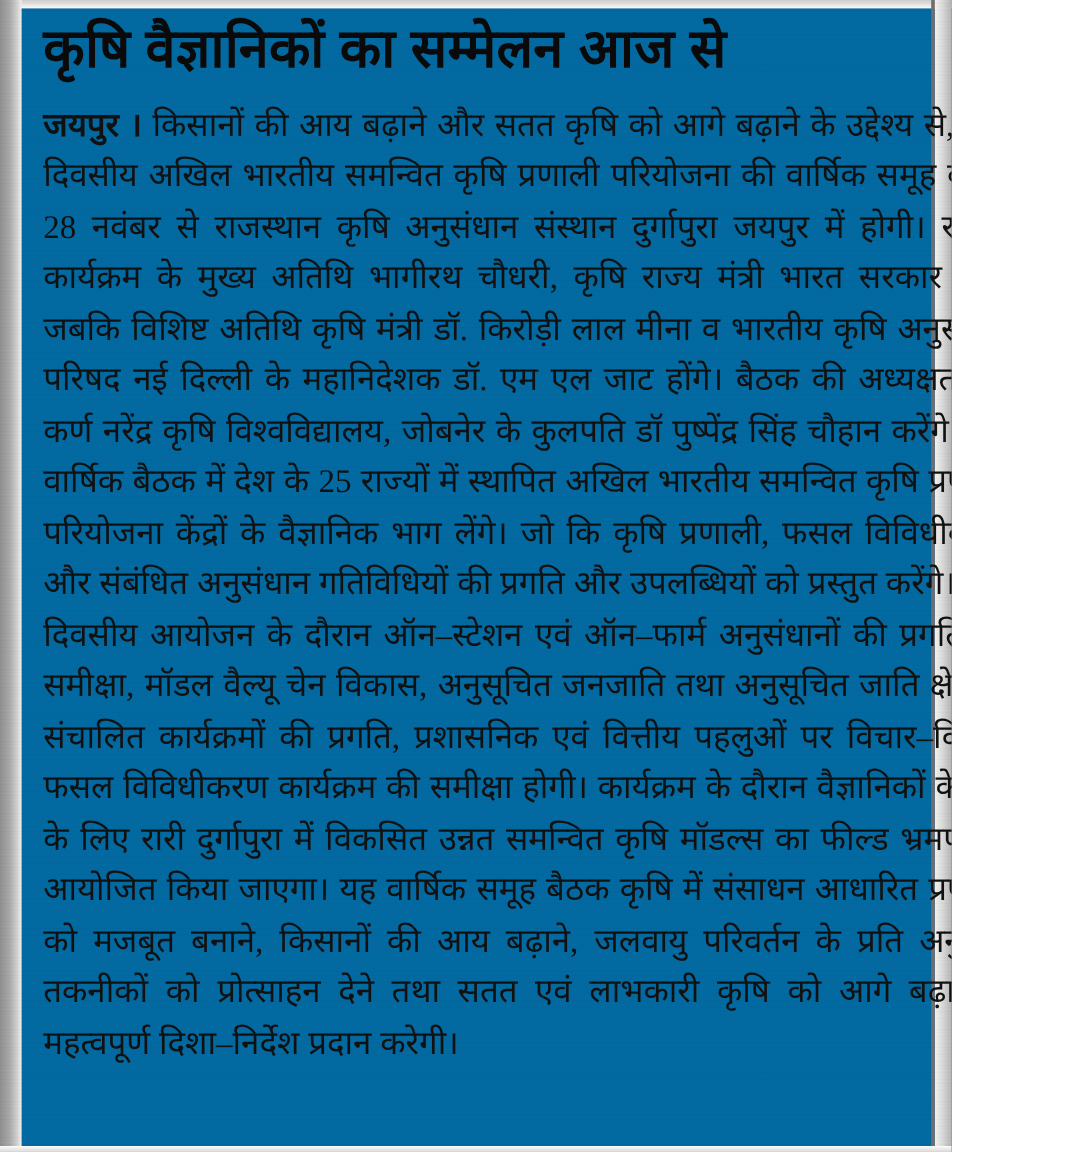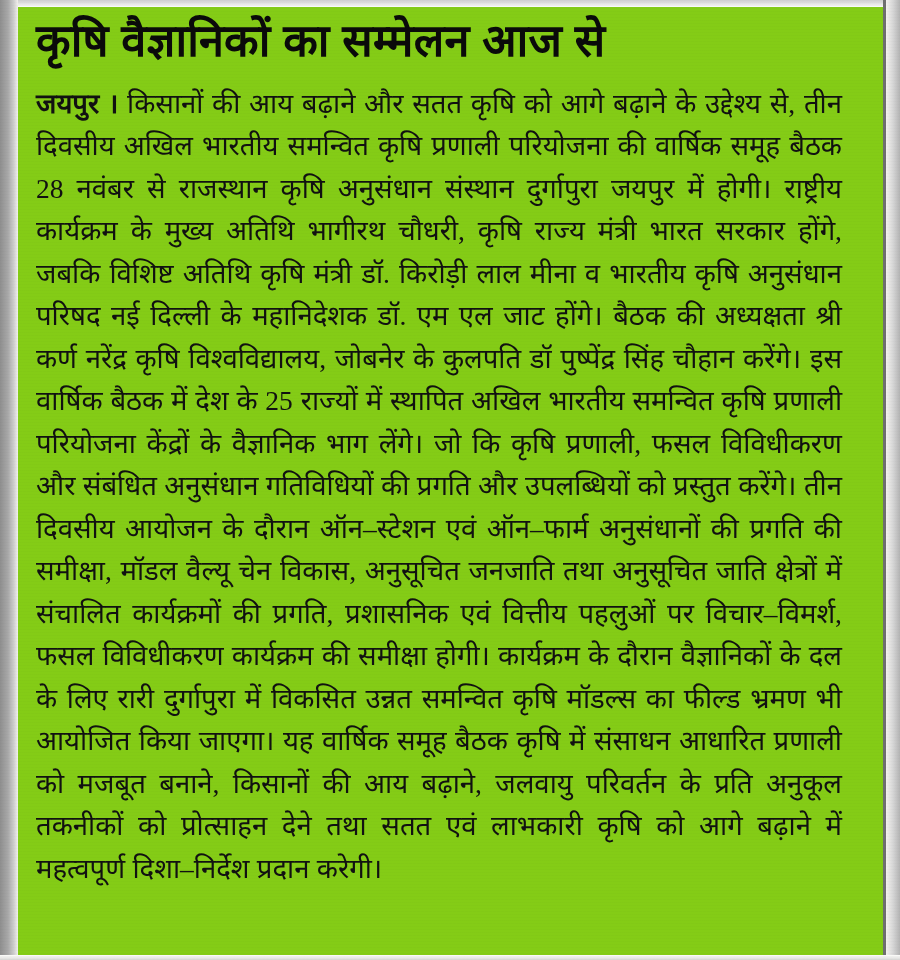--- a/index.html
+++ b/index.html
@@ -3,23 +3,23 @@
 <meta charset="utf-8">
 <style>
   html, body {
     margin: 0;
     padding: 0;
     background: #ffffff;
   }
 
   #clipping {
     position: relative;
-    width: 900px;
+    width: 793px;
     height: 960px;
-    background: #84cc16;
+    background: #0369a1;
     overflow: hidden;
     font-family: "Liberation Serif", "DejaVu Serif", serif;
   }
 
   
   .scan-edge {
     position: absolute;
     top: 0;
     bottom: 0;
     width: 18px;

